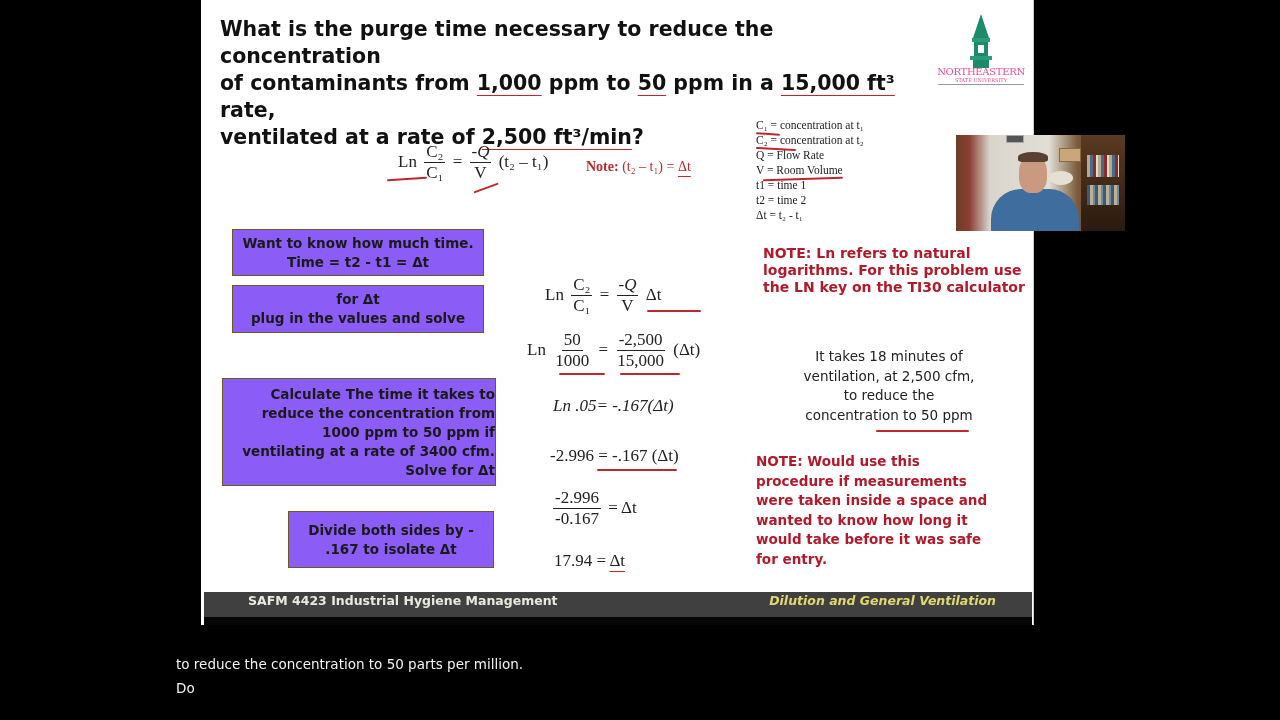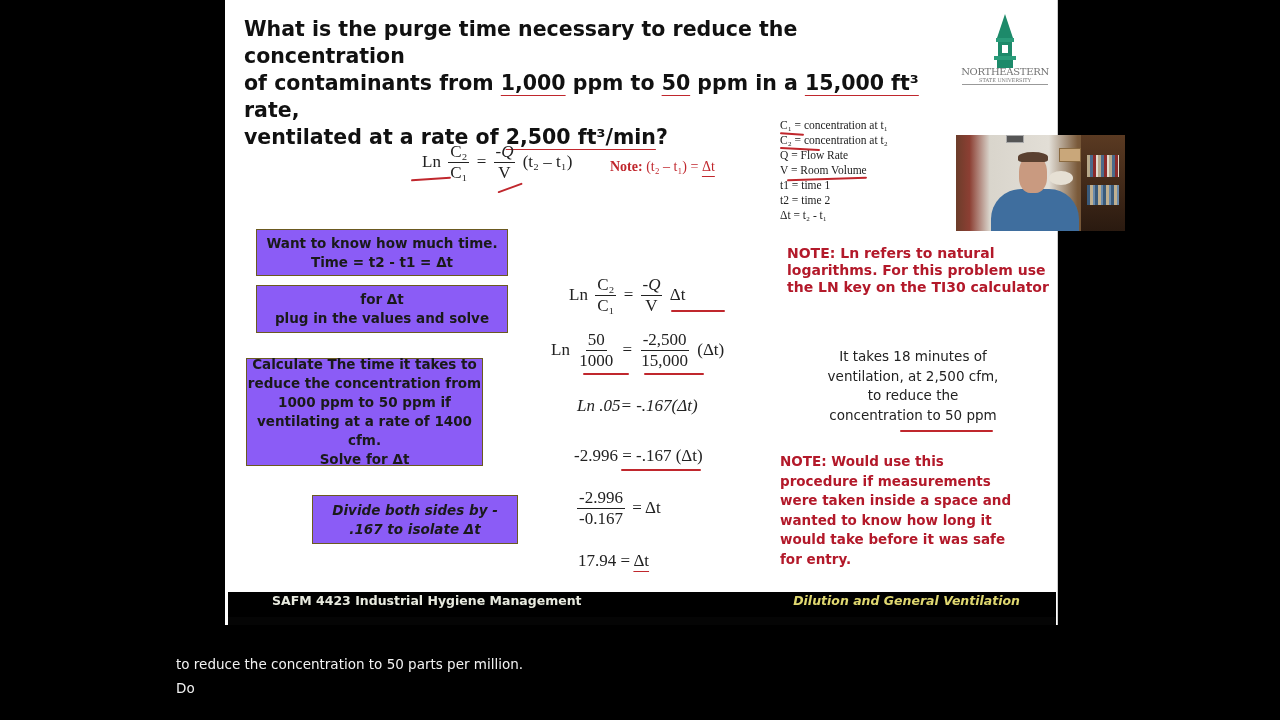--- a/index.html
+++ b/index.html
@@ -1,32 +1,32 @@
 <!DOCTYPE html>
 <html><head>
 <meta charset="utf-8">
 <style>
   * { box-sizing: border-box; margin: 0; padding: 0; }
   html, body { width: 1280px; height: 720px; background: #000; overflow: hidden; }
   body { position: relative; font-family: "DejaVu Sans", sans-serif; }
 
   .slide {
     position: absolute; left: 201px; top: 0; width: 833px; height: 625px;
-    background: #fff; border-right: 1px solid #ccc; margin-left: 24px;
+    background: #fff; border-right: 1px solid #ccc;
   }
   .title {
     position: absolute; left: 19px; top: 16px; width: 720px;
     font-family: "DejaVu Sans", sans-serif; font-weight: bold;
     font-size: 20.5px; line-height: 27px; color: #111;
   }
   .ul { text-decoration: underline; text-decoration-color: #c0272d; text-underline-offset: 5px; text-decoration-thickness: 1px; }
 
   .logo { position: absolute; left: 735px; top: 12px; width: 90px; height: 76px; }
   .logo-text { position: absolute; left: 0; top: 55px; width: 90px; text-align: center;
-    font-family: "DejaVu Serif", serif; color: #737373; line-height: 1; }
+    font-family: "DejaVu Serif", serif; color: #ec4899; line-height: 1; }
   .logo-text .l1 { font-size: 10px; letter-spacing: -0.3px; display:block; }
   .logo-text .l2 { font-size: 5px; display:block; margin-top:1px; }
   .logo-line { position:absolute; left:2px; top:72px; width:86px; height:1px; background:#999; }
 
   .serif { font-family: "Liberation Serif", "DejaVu Serif", serif; color: #222; }
   .frac { display: inline-flex; flex-direction: column; align-items: center; vertical-align: middle; margin: 0 3px; }
   .frac .num { border-bottom: 1px solid #222; padding: 0 2px; line-height: 1.1; }
   .frac .den { padding: 0 2px; line-height: 1.15; }
   .eq { position: absolute; white-space: nowrap; font-size: 17px; }
 
@@ -56,21 +56,21 @@
     font-family: "DejaVu Sans", sans-serif; font-weight: bold; color: #1a1a1a;
     text-align: center; font-size: 13.5px; line-height: 19px;
     display: flex; flex-direction: column; justify-content: center;
   }
 
   .body-text { position: absolute; font-family: "DejaVu Sans", sans-serif; text-align: center; font-size: 13.5px; line-height: 19.5px; color: #222; }
   .red-bold { position: absolute; font-family: "DejaVu Sans", sans-serif; font-weight: bold; color: #b3192a; }
 
   .footer {
     position: absolute; left: 3px; top: 592px; width: 828px; height: 25px;
-    background: #000000; display: flex; align-items: center; justify-content: space-between;
+    background: #404040; display: flex; align-items: center; justify-content: space-between;
     padding: 0 36px 0 44px; border-bottom: 8px solid #050505; height: 33px; padding-bottom: 8px;
   }
   .footer .left { color: #e8eadf; font-weight: bold; font-size: 12.5px; font-family: "DejaVu Sans", sans-serif; }
   .footer .right { color: #e0d870; font-weight: bold; font-style: italic; font-size: 12.5px; font-family: "DejaVu Sans", sans-serif; }
 
   .captions { position: absolute; left: 176px; top: 652px; color: #f2f2f2; font-family: "DejaVu Sans", sans-serif; font-size: 13.5px; line-height: 24px; }
 
   .stroke { position: absolute; height: 1.5px; background: #c0272d; border-radius: 1px; }
 </style>
 </head>
@@ -134,28 +134,28 @@
   <div class="stroke" style="left:562px; top:178px; width:80px; transform:rotate(-2deg);"></div>
 
   <div class="ybox" style="left:31px; top:229px; width:252px; height:47px;">
     <div>Want to know how much time.</div>
     <div>Time = t2 - t1 = Δt</div>
   </div>
   <div class="ybox" style="left:31px; top:285px; width:252px; height:48px;">
     <div>for Δt</div>
     <div>plug in the values and solve</div>
   </div>
-  <div class="ybox" style="left:21px; top:358px; width:237px; height:108px;">
+  <div class="ybox" style="left:21px; top:378px; width:274px; height:108px;text-align:right;">
     <div>Calculate The time it takes to</div>
     <div>reduce the concentration from</div>
     <div>1000 ppm to 50 ppm if</div>
-    <div>ventilating at a rate of 1400 cfm.</div>
+    <div>ventilating at a rate of 3400 cfm.</div>
     <div>Solve for Δt</div>
   </div>
-  <div class="ybox" style="left:87px; top:495px; width:206px; height:49px;font-style:italic;">
+  <div class="ybox" style="left:87px; top:511px; width:206px; height:57px;">
     <div>Divide both sides by -</div>
     <div>.167 to isolate Δt</div>
   </div>
 
   <div class="eq serif" style="left:344px; top:276px;">
     <span>Ln</span>
     <span class="frac">
         <span class="num">C₂</span>
         <span class="den">C₁</span>
       </span>

